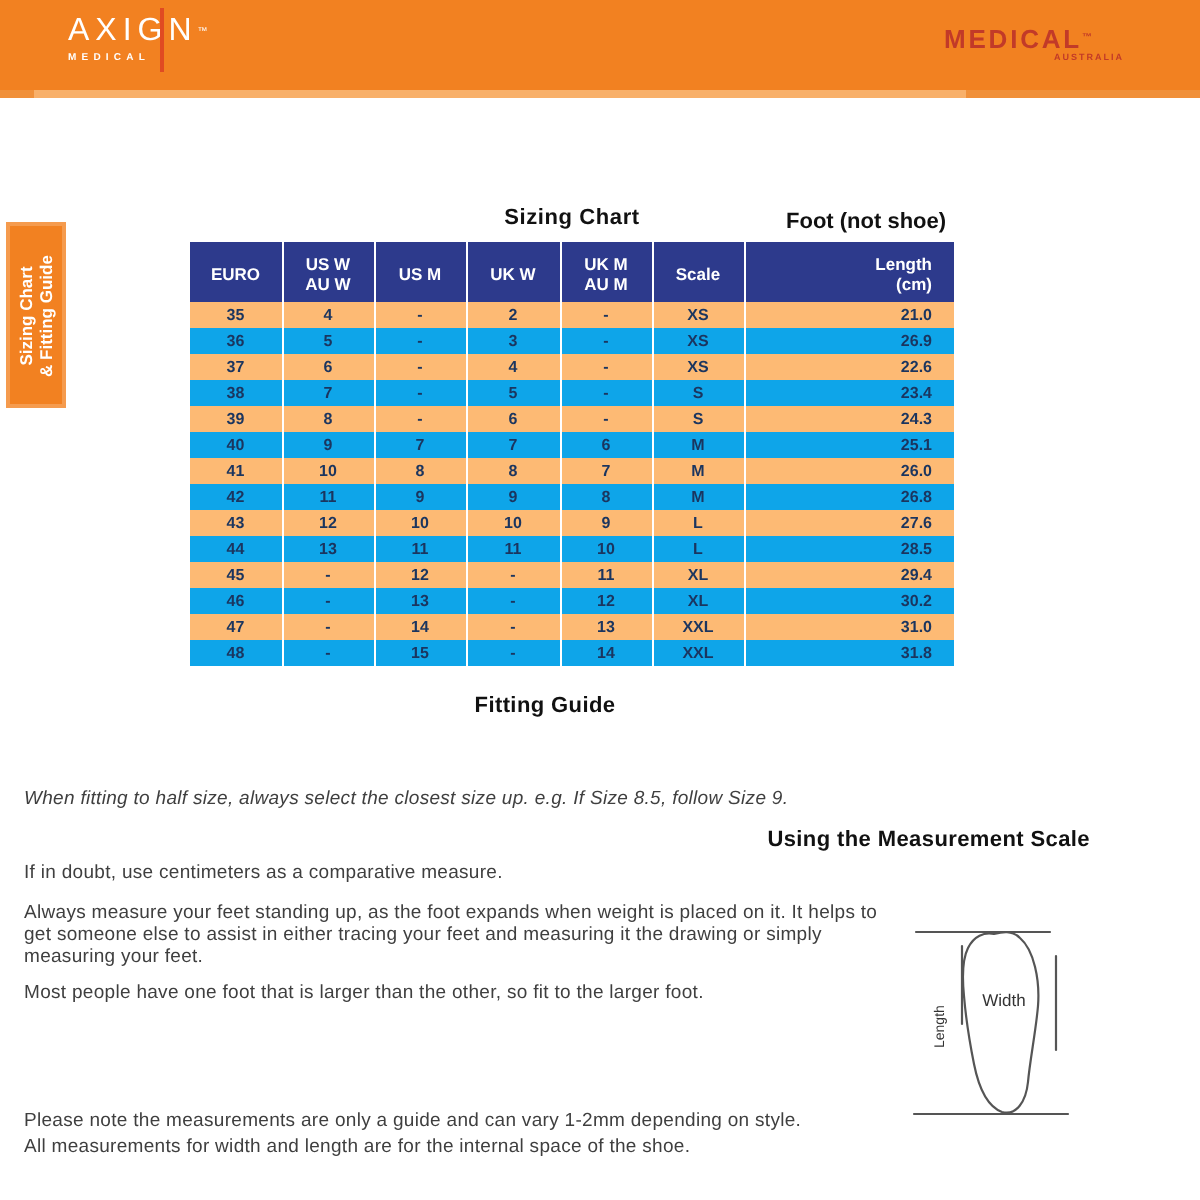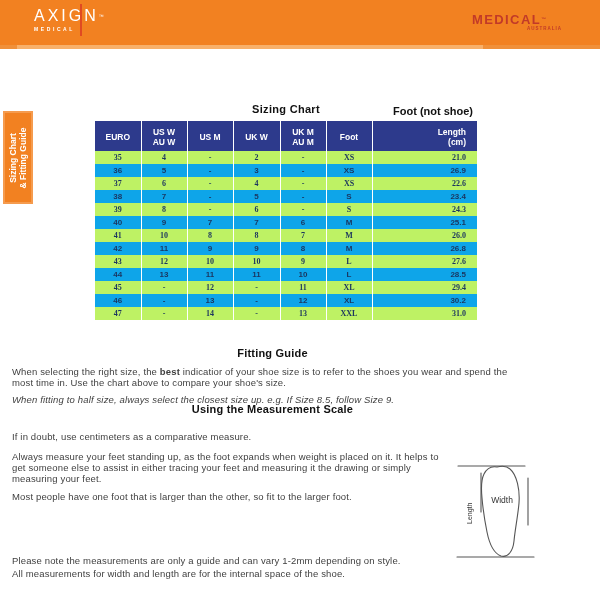--- a/index.html
+++ b/index.html
@@ -65,32 +65,32 @@
     background:#2D3A8C; color:#ffffff; font-size:8.5px; line-height:10px;
     height:30px; font-weight:bold; vertical-align:middle; padding-top:1px;
   }
   table.sizing td {
     height:13px; font-size:8px; font-weight:bold; color:#1B355F; padding:0;
   }
   table.sizing col.c-std { width:46px; }
   table.sizing col.c-ukw { width:47px; }
   table.sizing col.c-len { width:105px; }
   table.sizing th.col-len, table.sizing td.col-len { text-align:right; padding-right:11px; }
-  tr.row-dark td  { background:#bef264;font-family:Liberation Serif, serif; }
+  tr.row-dark td  { background:#fdba74; }
   tr.row-light td { background:#0ea5e9; }
   
   .sec-heading {
     position:absolute; left:0; width:545px; text-align:center;
     font-weight:bold; font-size:11px; color:#111111; letter-spacing:0.2px;
   }
   .para { position:absolute; font-size:9.5px; line-height:11px; color:#3f3f3f; letter-spacing:0.15px; }
   #fg-heading  { top:347px; }
   #p1 { top:366px; left:12px; width:508px; }
   #p2 { top:394px; left:12px; width:520px;font-style:italic; }
-  #ums-heading { top:403px; }
+  #ums-heading { top:414px;text-align:right; }
   #mp1 { top:431px; left:12px; width:500px; }
   #mp2 { top:451px; left:12px; width:442px; }
   #mp3 { top:491px; left:12px; width:465px; }
   #mp4 { top:568px; left:12px; width:500px; }
   #mp5 { top:555px; left:12px; width:455px; }
   
   .foot-diagram { position:absolute; left:452px; top:460px; width:92px; height:102px; }
   .foot-diagram svg { display:block; }
 </style>
 </head>
@@ -146,21 +146,21 @@
             <div>US M</div>
           </th>
           <th>
             <div>UK W</div>
           </th>
           <th>
             <div>UK M</div>
             <div>AU M</div>
           </th>
           <th>
-            <div>Foot</div>
+            <div>Scale</div>
           </th>
           <th class="col-len">
             <div>Length</div>
             <div>(cm)</div>
           </th>
         </tr>
     </thead>
     <tbody id="size-body">
         <tr class="row-dark">
           <td>35</td>
@@ -272,25 +272,33 @@
         </tr>
         <tr class="row-dark">
           <td>47</td>
           <td>-</td>
           <td>14</td>
           <td>-</td>
           <td>13</td>
           <td>XXL</td>
           <td class="col-len">31.0</td>
         </tr>
+        <tr class="row-light">
+          <td>48</td>
+          <td>-</td>
+          <td>15</td>
+          <td>-</td>
+          <td>14</td>
+          <td>XXL</td>
+          <td class="col-len">31.8</td>
+        </tr>
       </tbody>
   </table>
 
   <div class="sec-heading" id="fg-heading">Fitting Guide</div>
-  <p class="para" id="p1"><span>When selecting the right size, the </span><b>best</b><span> indicatior of your shoe size is to refer to the shoes you wear and spend the most time in. Use the chart above to compare your shoe's size.</span></p>
   <p class="para" id="p2">When fitting to half size, always select the closest size up. e.g. If Size 8.5, follow Size 9.</p>
 
   <div class="sec-heading" id="ums-heading">Using the Measurement Scale</div>
   <p class="para" id="mp1">If in doubt, use centimeters as a comparative measure.</p>
   <p class="para" id="mp2">Always measure your feet standing up, as the foot expands when weight is placed on it. It helps to get someone else to assist in either tracing your feet and measuring it the drawing or simply measuring your feet.</p>
   <p class="para" id="mp3">Most people have one foot that is larger than the other, so fit to the larger foot.</p>
   <p class="para" id="mp4">All measurements for width and length are for the internal space of the shoe.</p>
   <p class="para" id="mp5">Please note the measurements are only a guide and can vary 1-2mm depending on style.</p>
 
   <div class="foot-diagram">

